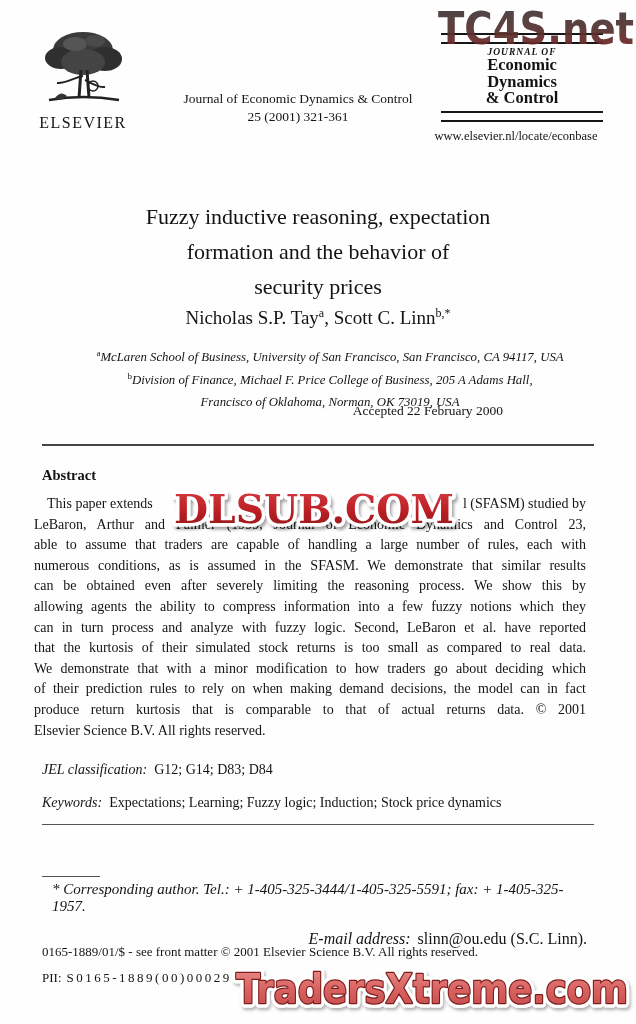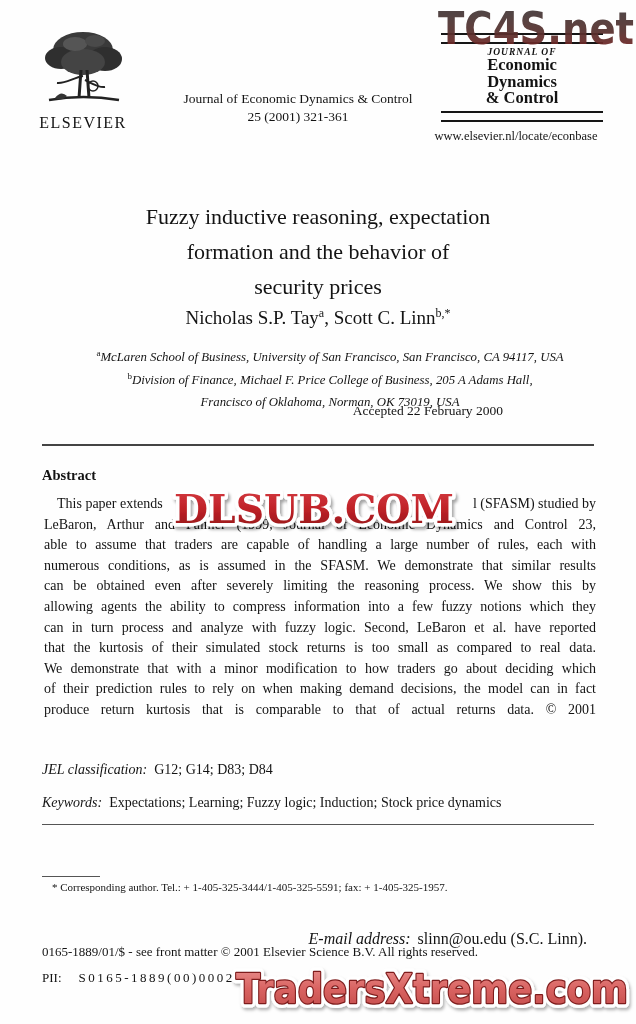--- a/index.html
+++ b/index.html
@@ -29,35 +29,35 @@
   .affils{left:0;top:344px;width:636px;text-align:center;font-style:italic;font-size:12.8px;line-height:18.3px;padding-left:12px;}
   .affils sup{font-size:9px;font-style:normal;}
   .accepted{left:0;top:403px;width:503px;text-align:right;font-size:13.5px;}
 
   .rule-main{left:42px;top:444px;width:552px;border-top:2px solid #444;}
   .rule-bottom{left:42px;top:824px;width:552px;border-top:1.5px solid #555;}
   .rule-foot{left:42px;top:876px;width:58px;border-top:1.5px solid #555;}
 
   
   .abstract-head{left:42px;top:467px;font-size:14.5px;font-weight:bold;}
-  .abstract{left:44px;top:494px;width:552px;font-size:14px;line-height:20.6px;}
+  .abstract{left:34px;top:494px;width:552px;font-size:14px;line-height:20.6px;}
   .abs-line{text-align:justify;text-align-last:justify;}
   .abs-first{display:flex;justify-content:space-between;padding-left:13px;}
   .abs-last{text-align:left;}
 
   .jel{left:42px;top:762px;width:552px;font-size:14px;}
   .kw{left:42px;top:795px;width:552px;font-size:14px;}
   .lab-it{font-style:italic;margin-right:7px;}
 
   
-  .footnote1{left:52px;top:881px;width:545px;font-size:11px;}
+  .footnote1{left:52px;top:881px;width:545px;font-size:15px;font-style:italic;}
   .footnote2{left:42px;top:930px;width:545px;font-size:16px;text-align:right;}
   .imprint1{left:42px;top:944px;width:560px;font-size:13px;}
   .imprint2{left:42px;top:970px;width:560px;font-size:13px;}
-  .pii-val{letter-spacing:2.5px;margin-left:17px;}
+  .pii-val{letter-spacing:2.5px;margin-left:5px;}
 
   
   .wm-top{left:436px;top:1px;width:200px;height:56px;z-index:6;opacity:.93;}
   .wm-mid{left:166px;top:480px;width:296px;height:58px;z-index:6;}
   .wm-bot{left:228px;top:958px;width:408px;height:62px;z-index:6;}
   svg text{font-weight:bold;}
 </style>
 </head>
 <body>
 
@@ -139,20 +139,21 @@
     <div class="abs-line">LeBaron, Arthur and Palmer (1999, Journal of Economic Dynamics and Control 23,</div>
     <div class="abs-line">able to assume that traders are capable of handling a large number of rules, each with</div>
     <div class="abs-line">numerous conditions, as is assumed in the SFASM. We demonstrate that similar results</div>
     <div class="abs-line">can be obtained even after severely limiting the reasoning process. We show this by</div>
     <div class="abs-line">allowing agents the ability to compress information into a few fuzzy notions which they</div>
     <div class="abs-line">can in turn process and analyze with fuzzy logic. Second, LeBaron et al. have reported</div>
     <div class="abs-line">that the kurtosis of their simulated stock returns is too small as compared to real data.</div>
     <div class="abs-line">We demonstrate that with a minor modification to how traders go about deciding which</div>
     <div class="abs-line">of their prediction rules to rely on when making demand decisions, the model can in fact</div>
     <div class="abs-line">produce return kurtosis that is comparable to that of actual returns data. © 2001</div>
+    <div class="abs-last">Elsevier Science B.V. All rights reserved.</div>
   </div>
 
   <svg class="abs wm-mid" viewBox="0 0 296 58">
     <defs>
       <linearGradient id="gMid" x1="0" y1="0" x2="0" y2="1">
         <stop offset="0" stop-color="#d84046"></stop>
         <stop offset="0.5" stop-color="#c02228"></stop>
         <stop offset="1" stop-color="#8e1418"></stop>
       </linearGradient>
       <filter id="fShadow" x="-10%" y="-20%" width="120%" height="150%">

